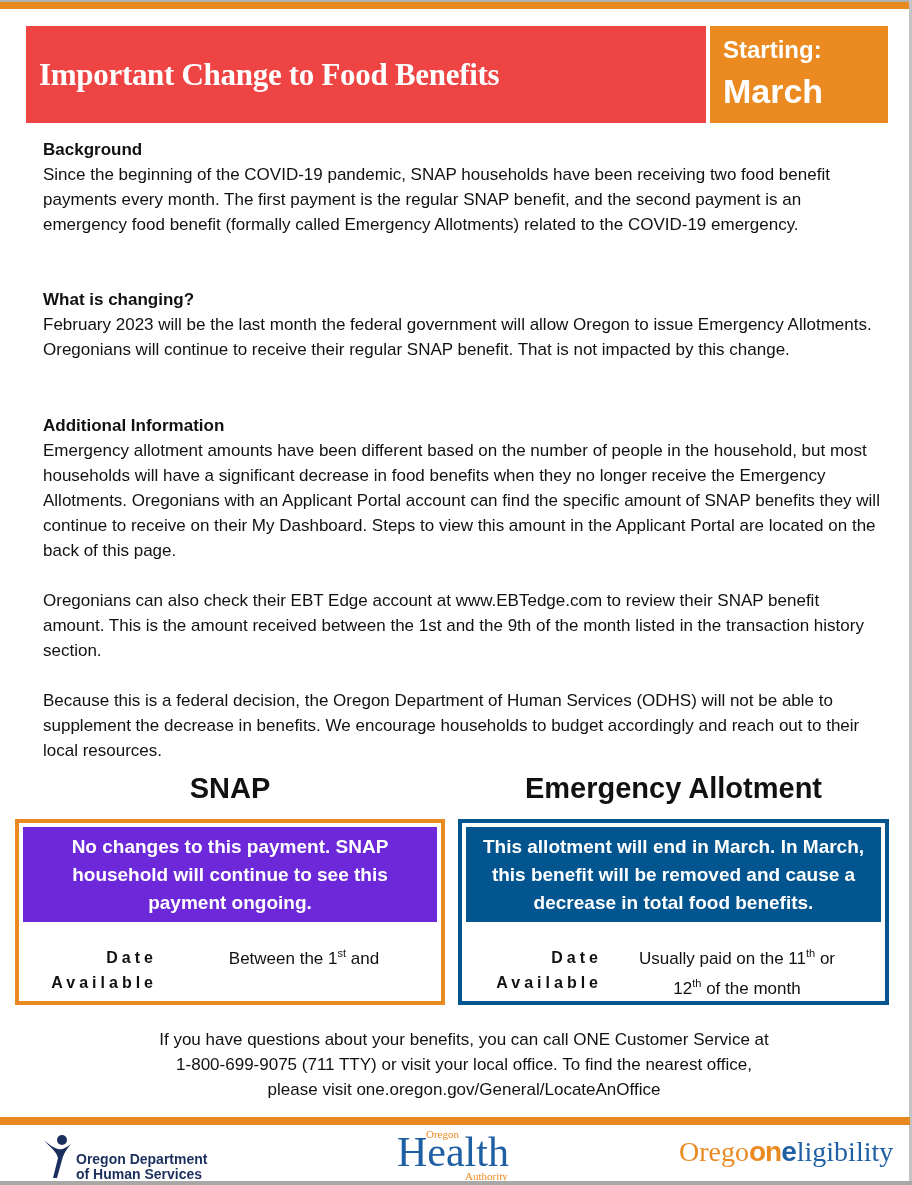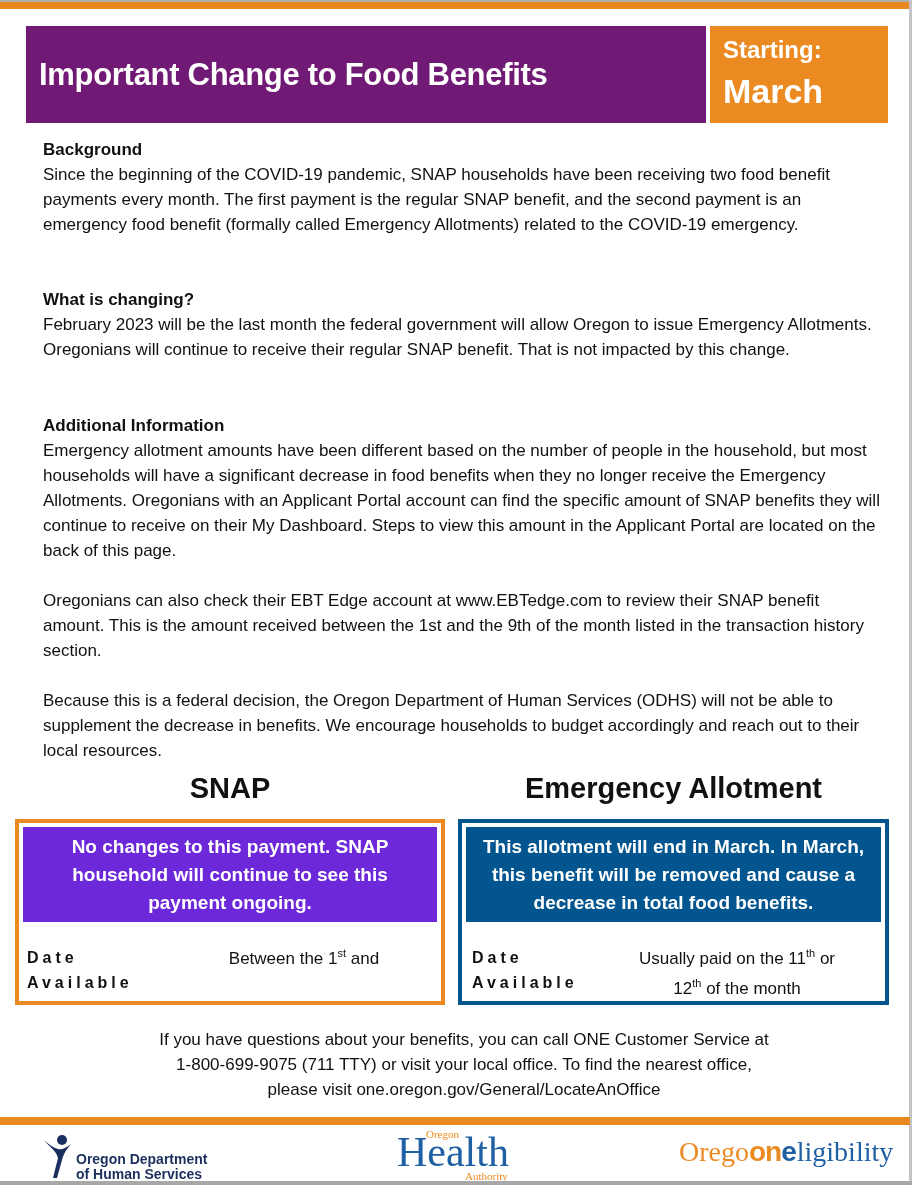--- a/index.html
+++ b/index.html
@@ -7,21 +7,21 @@
     width: 912px; height: 1185px; position: relative; overflow: hidden;
     background: #ffffff; font-family: "Liberation Sans", sans-serif; color: #111;
   }
   .frame-top { position: absolute; left: 0; top: 0; width: 912px; height: 2px; background: #b0b0b0; }
   .top-stripe { position: absolute; left: 0; top: 2px; width: 910px; height: 7px; background: #e8891f; }
   .right-edge { position: absolute; right: 0; top: 0; width: 3px; height: 1185px; background: #c4c4c4; }
   .bottom-edge { position: absolute; left: 0; bottom: 0; width: 912px; height: 4px; background: #a8a8a8; }
 
   .title-box {
     position: absolute; left: 26px; top: 26px; width: 680px; height: 97px;
-    background: #701a75; color: #fff; display: flex; align-items: center;
+    background: #ef4444; color: #fff; display: flex; align-items: center; font-family: Liberation Serif, serif;
   }
   .title-box span { font-weight: bold; font-size: 31px; padding-left: 13px; letter-spacing: -0.3px; }
   .start-box {
     position: absolute; left: 710px; top: 26px; width: 178px; height: 97px;
     background: #ec8a22; color: #fff; font-weight: bold;
   }
   .start-box .lbl { position: absolute; left: 13px; top: 10px; font-size: 24px; }
   .start-box .val { position: absolute; left: 13px; top: 46px; font-size: 34px; }
 
   .body-text { position: absolute; left: 43px; width: 840px; font-size: 17px; line-height: 25px; }
@@ -34,21 +34,21 @@
     position: absolute; top: 819px; height: 186px; box-sizing: border-box;
     border: 4px solid; background: #fff;
   }
   .card .banner {
     position: absolute; left: 4px; right: 4px; top: 4px; height: 95px;
     color: #fff; font-weight: bold; font-size: 19px; line-height: 28px;
     text-align: center; display: flex; align-items: center; justify-content: center;
     padding: 0 10px; box-sizing: border-box;
   }
   .card .date-label {
-    position: absolute; top: 122px; width: 130px; text-align: left;
+    position: absolute; top: 122px; width: 130px; text-align: right;
     font-weight: bold; font-size: 16px; letter-spacing: 4px; line-height: 25px;
   }
   .card .date-value {
     position: absolute; top: 118px; text-align: center; font-size: 17px; line-height: 25px;
   }
   .card .date-value sup { font-size: 11px; }
   .snap-card { left: 15px; width: 430px; border-color: #ec8a22; }
   .snap-card .banner { background: #6d28d9; }
   .ea-card { left: 458px; width: 431px; border-color: #03558f; }
   .ea-card .banner { background: #03558f; }

